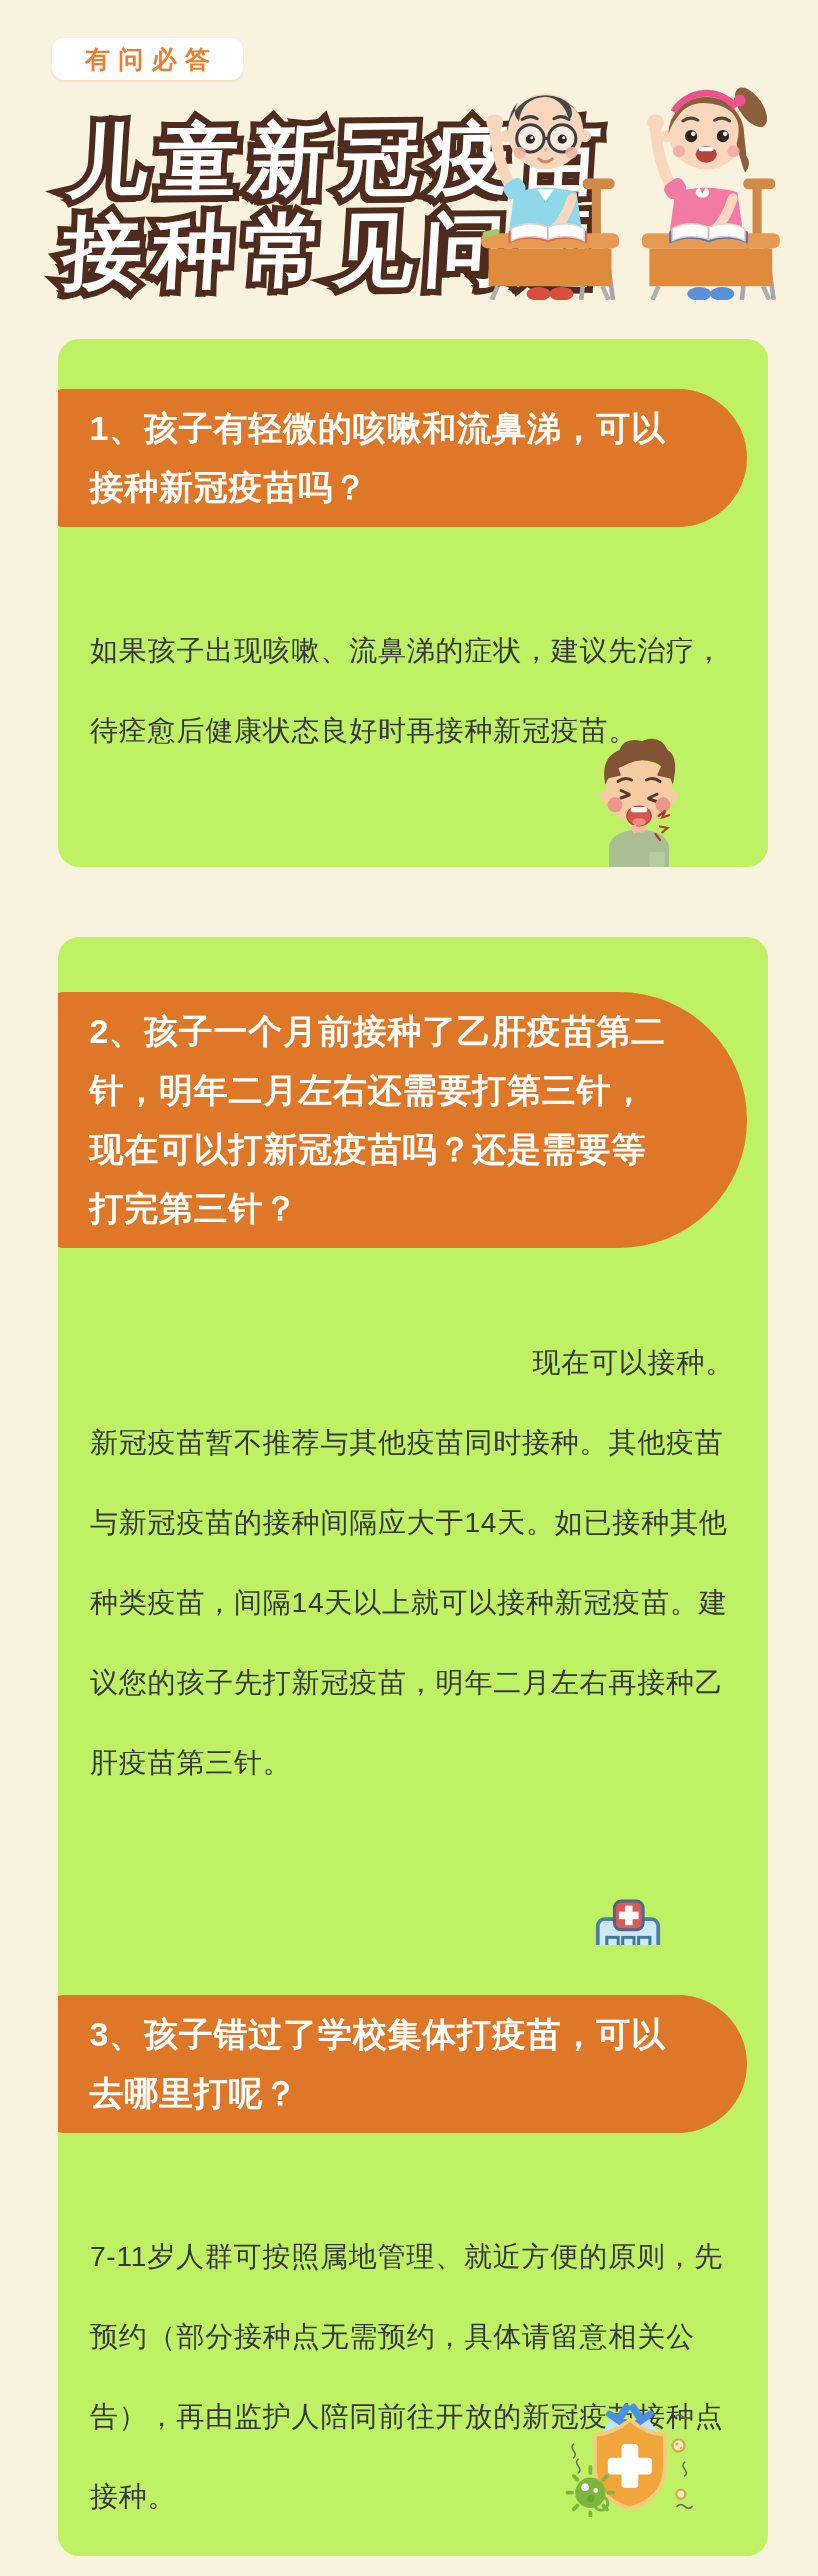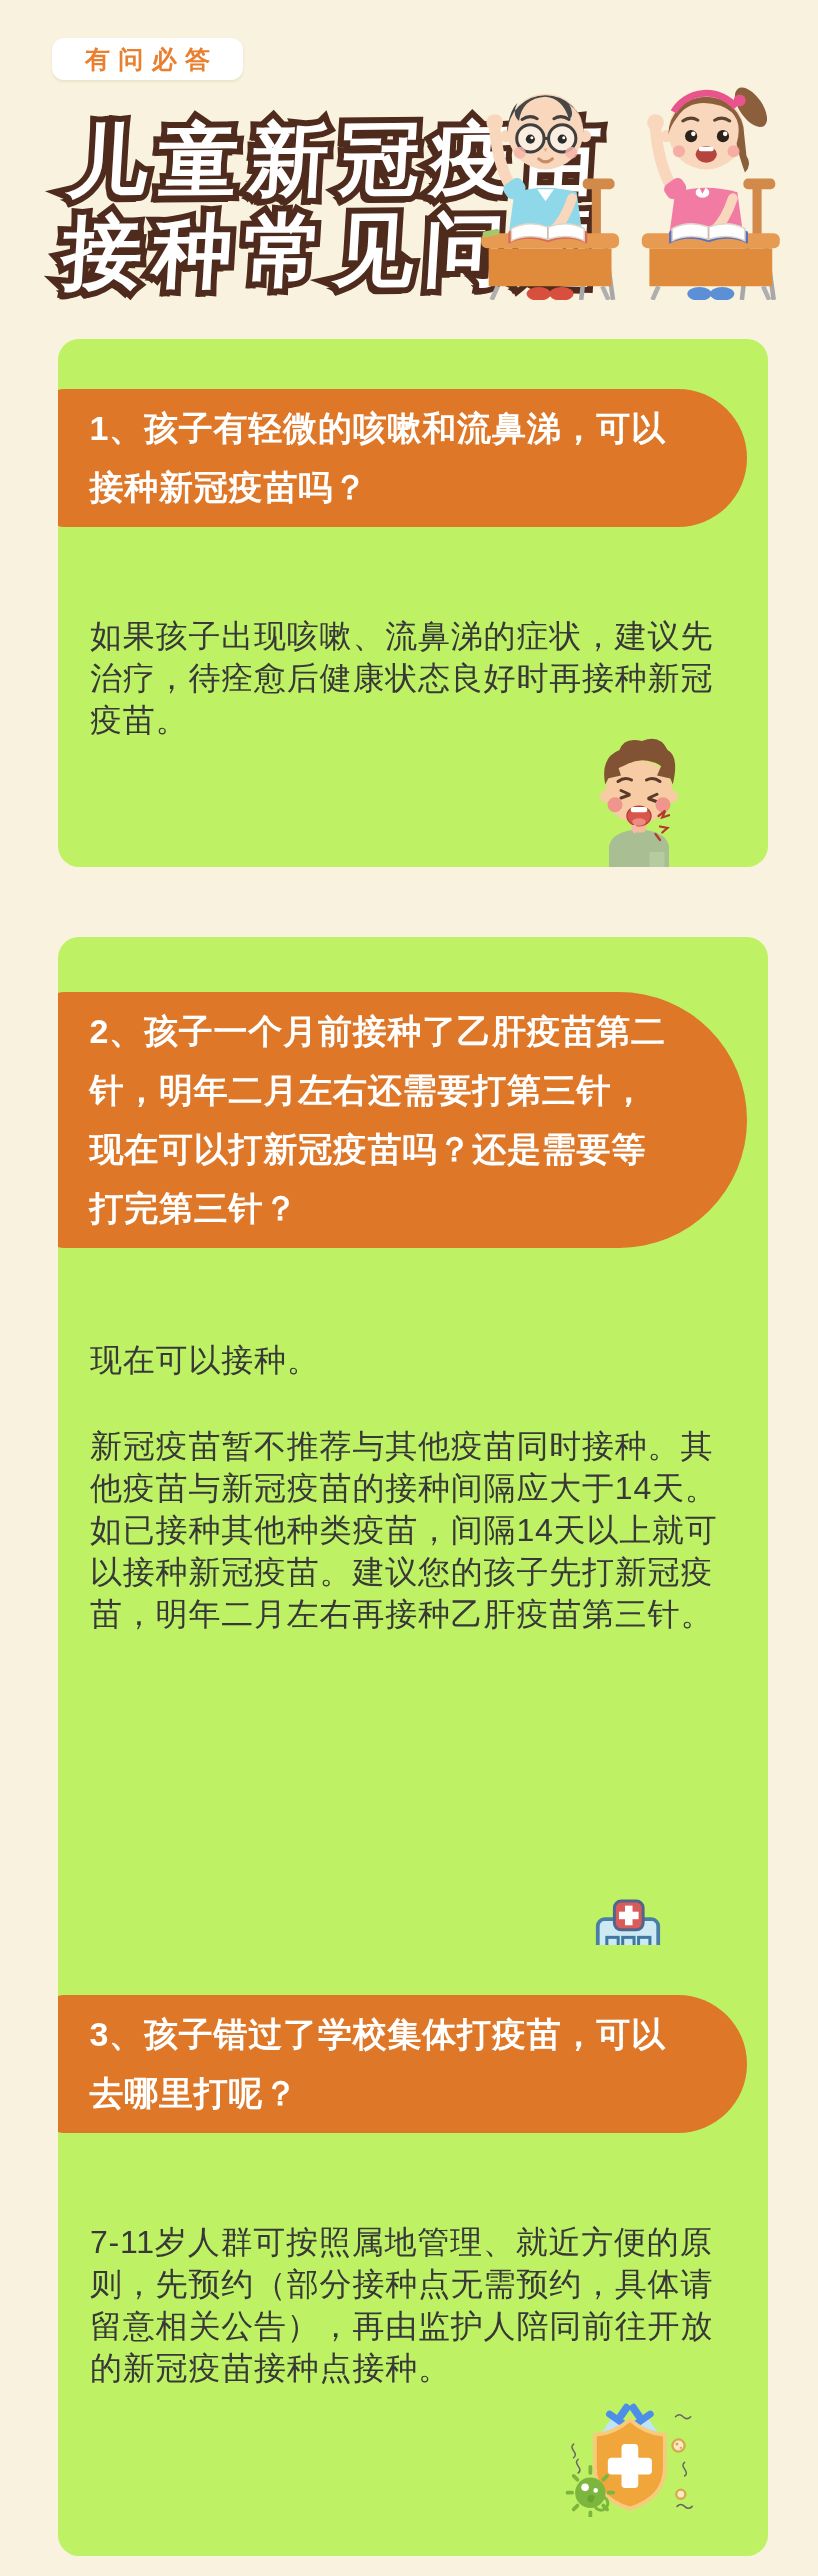--- a/index.html
+++ b/index.html
@@ -43,25 +43,25 @@
   .q-banner{
     position:absolute; left:-10.6px; width:700px; box-sizing:border-box;
     background:#DE7728; color:#FFFFFF; font-weight:bold;
     font-size:34px; line-height:59px; letter-spacing:0.8px;
     padding:10px 72px 10px 42px;
   }
   .rad-2line{border-radius:16.7px 69px 69px 16.7px; top:50px;}
   .rad-4line{border-radius:16.7px 128px 128px 16.7px; top:55px;}
   .body-text{
     position:absolute; left:32px; width:644px;
-    color:#383838; font-size:32px; line-height:42px; letter-spacing:0.8px;
+    color:#383838; font-size:28px; line-height:80px; letter-spacing:0.8px;
   }
   .c1-p1{top:244px;}
-  .c2-p1{top:370px;}
-  .c2-p2{top:456px;}
+  .c2-p1{top:358px;text-align:right;}
+  .c2-p2{top:438px;}
   .c3-p1{top:244px;}
   .corner-icon{position:absolute;}
   .cough-icon{right:76px; bottom:0; width:106px; height:135px;}
   .hospital-icon{right:87px; bottom:26px; width:106px; height:102px;}
   .shield-icon{right:72px; bottom:39px; width:133px; height:114px;}
 </style>
 </head>
 <body>
 
 <div class="page">

